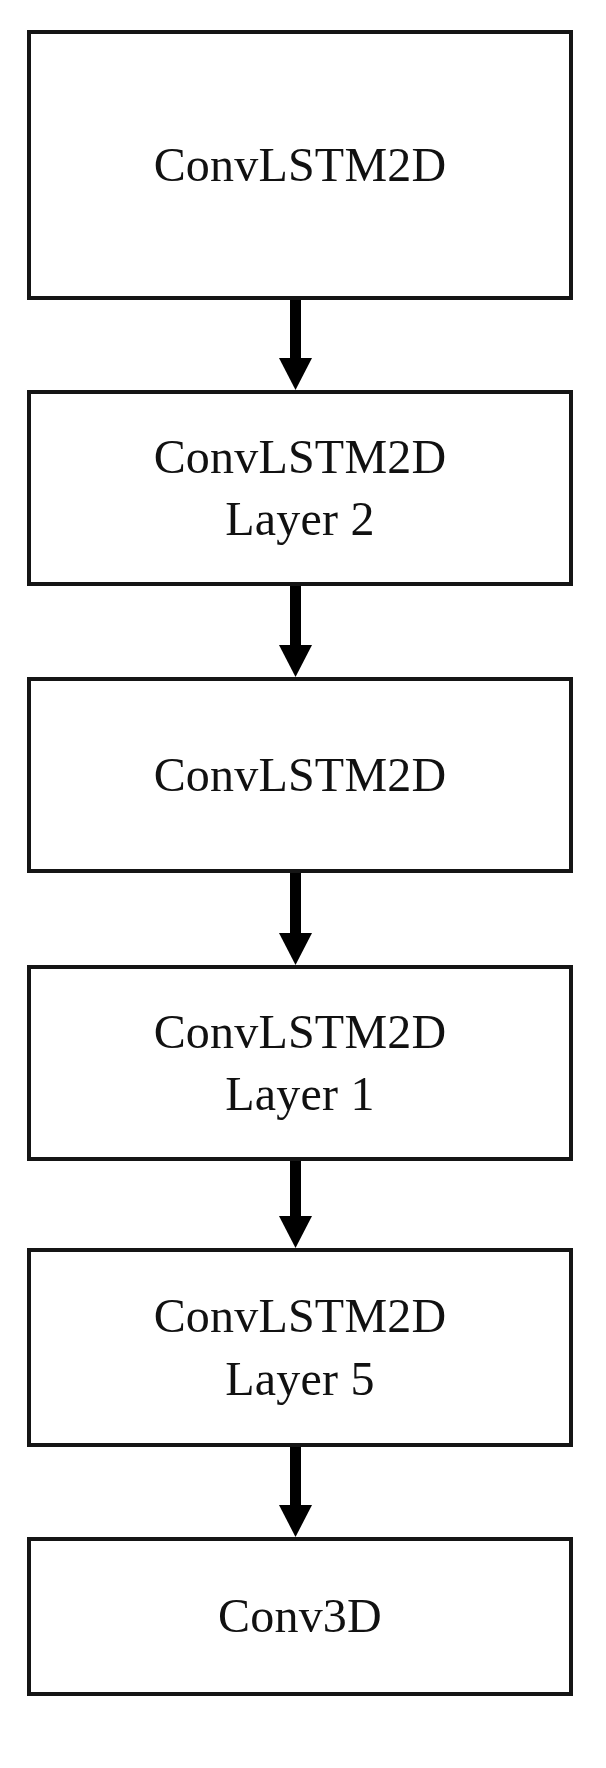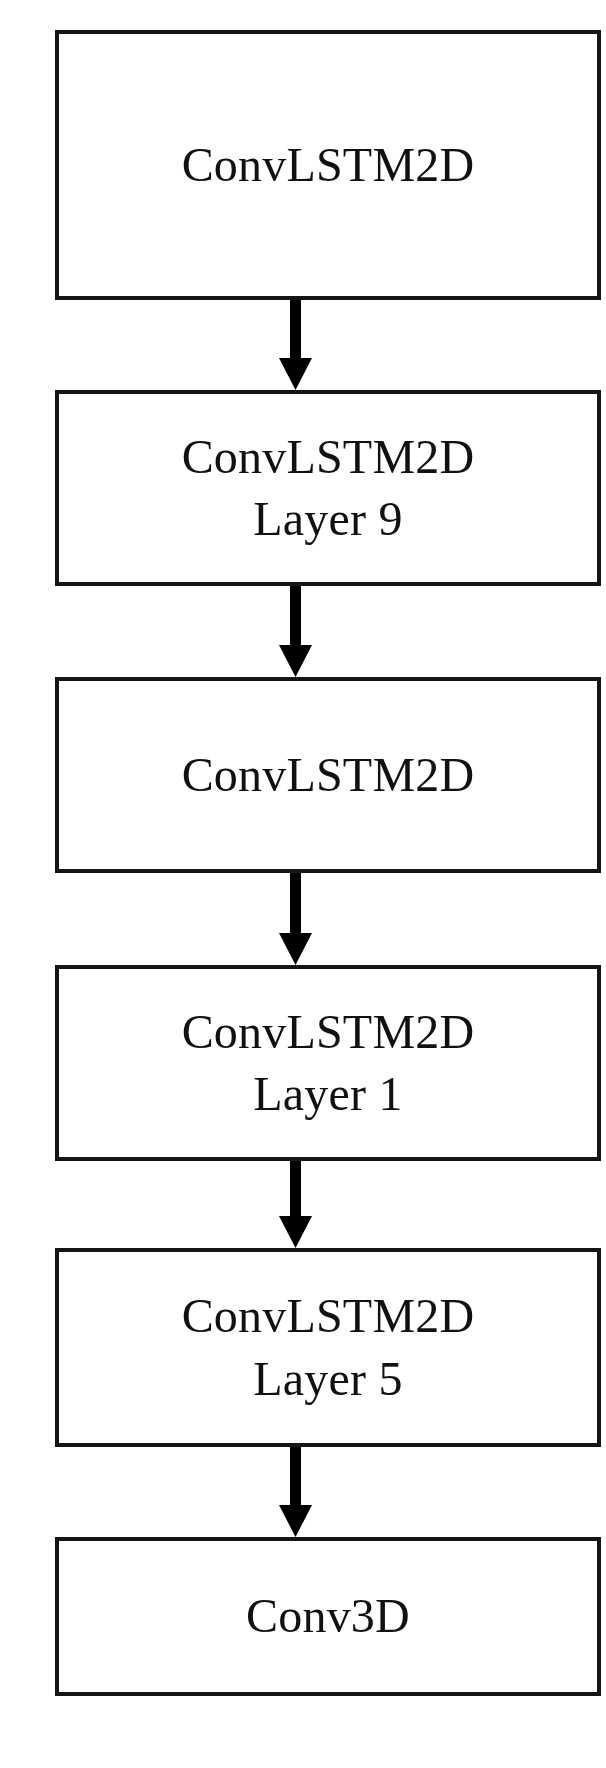--- a/index.html
+++ b/index.html
@@ -20,21 +20,20 @@
     left: 27px;
     width: 546px;
     box-sizing: border-box;
     border: 4px solid #151515;
     background: #ffffff;
     display: flex;
     flex-direction: column;
     align-items: center;
     justify-content: center;
     text-align: center;
-    margin-left: 28px;
   }
   .node-line {
     display: block;
     color: #111111;
     font-size: 48px;
     line-height: 1.30;
     letter-spacing: 0.2px;
     white-space: nowrap;
   }
   .connector {
@@ -58,21 +57,21 @@
 
   <div class="connector" style="top:300px;height:90px;">
     <svg width="606" height="90" viewBox="0 0 606 90" xmlns="http://www.w3.org/2000/svg" aria-hidden="true">
       <rect x="290" y="0" width="11" height="62" fill="#000000"></rect>
       <polygon points="279,58 312,58 295.5,90" fill="#000000"></polygon>
     </svg>
   </div>
 
   <div class="node-box" style="top:390px;height:196px;">
     <span class="node-line">ConvLSTM2D</span>
-    <span class="node-line">Layer 9</span>
+    <span class="node-line">Layer 2</span>
   </div>
 
   <div class="connector" style="top:586px;height:91px;">
     <svg width="606" height="91" viewBox="0 0 606 91" xmlns="http://www.w3.org/2000/svg" aria-hidden="true">
       <rect x="290" y="0" width="11" height="63" fill="#000000"></rect>
       <polygon points="279,59 312,59 295.5,91" fill="#000000"></polygon>
     </svg>
   </div>
 
   <div class="node-box" style="top:677px;height:196px;">

